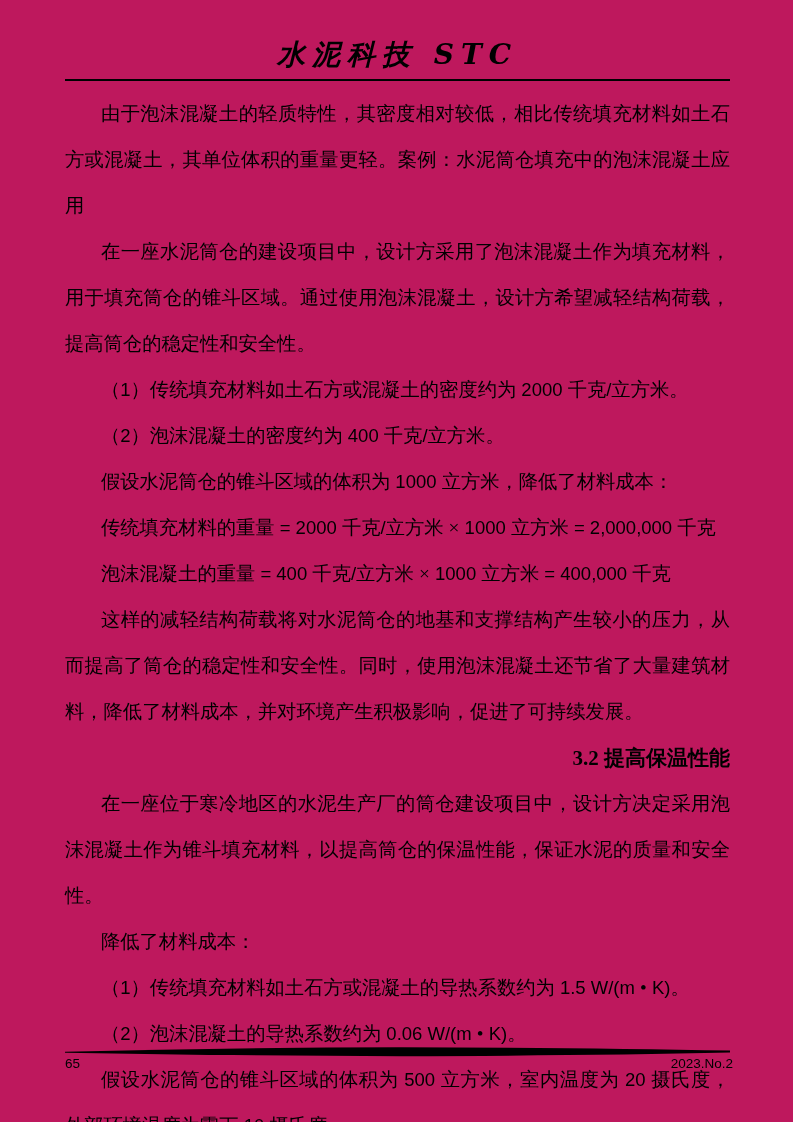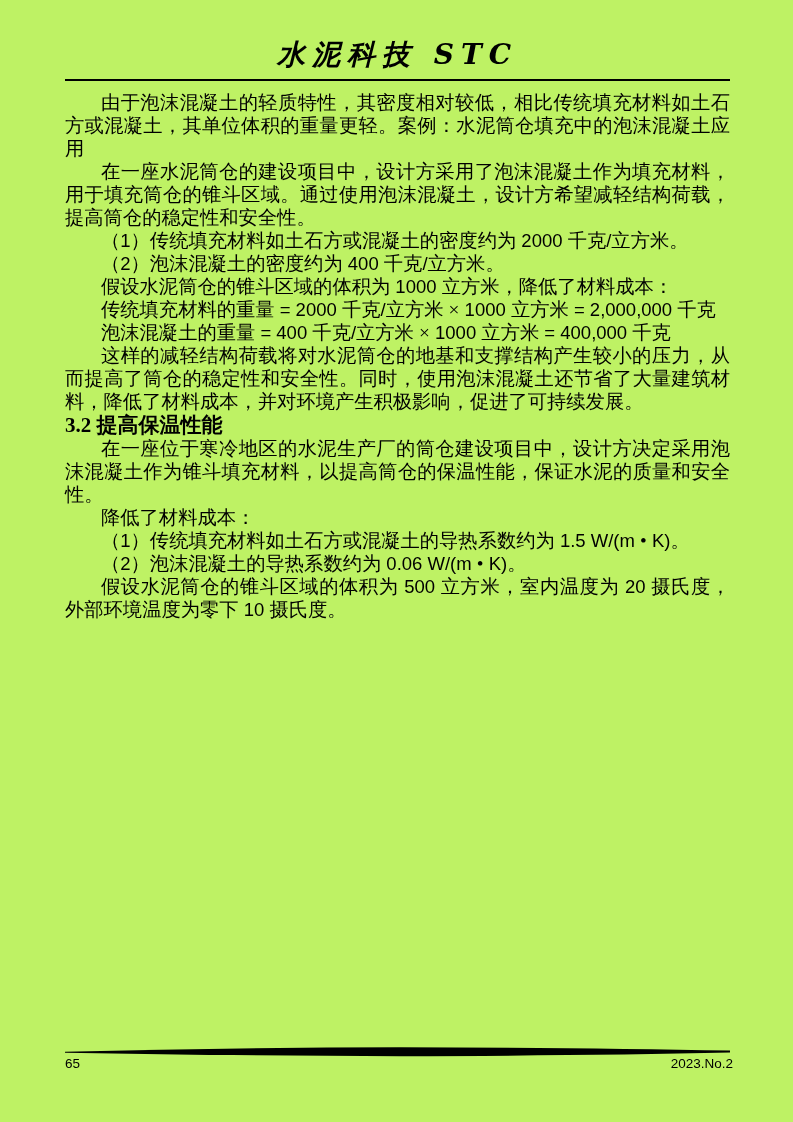--- a/index.html
+++ b/index.html
@@ -2,21 +2,21 @@
 <html><head>
 <meta charset="utf-8">
 <style>
   * { margin: 0; padding: 0; box-sizing: border-box; }
   html, body { background: #888; }
   .page {
     position: relative;
     width: 793px;
     height: 1122px;
     margin: 0 auto;
-    background: #bef264;
+    background: #be185d;
     color: #000000;
     font-family: "Liberation Serif", "DejaVu Serif", serif;
     overflow: hidden;
   }
   .header {
     position: absolute;
     top: 38px;
     left: 65px;
     width: 665px;
     text-align: center;
@@ -33,29 +33,29 @@
     white-space: nowrap;
   }
   .doc-body {
     position: absolute;
     top: 91px;
     left: 65px;
     width: 665px;
   }
   .doc-body p, .doc-body h3 {
     font-size: 19.3px;
-    line-height: 23px;
+    line-height: 46px;
     text-align: justify;
   }
   .doc-body p.indent { text-indent: 36px; }
   .doc-body h3.heading {
     font-family: "Liberation Sans", "DejaVu Sans", sans-serif;
     font-weight: bold;
     font-size: 21px;
-    text-align: left;
+    text-align: right;
     text-indent: 0;
   }
   .latin {
     font-family: "Liberation Sans", "DejaVu Sans", sans-serif;
     font-size: 18.5px;
   }
   .heading .latin { font-size: 21px; font-family: "Liberation Serif", serif; }
   .footer-bar {
     position: absolute;
     top: 1047px;

